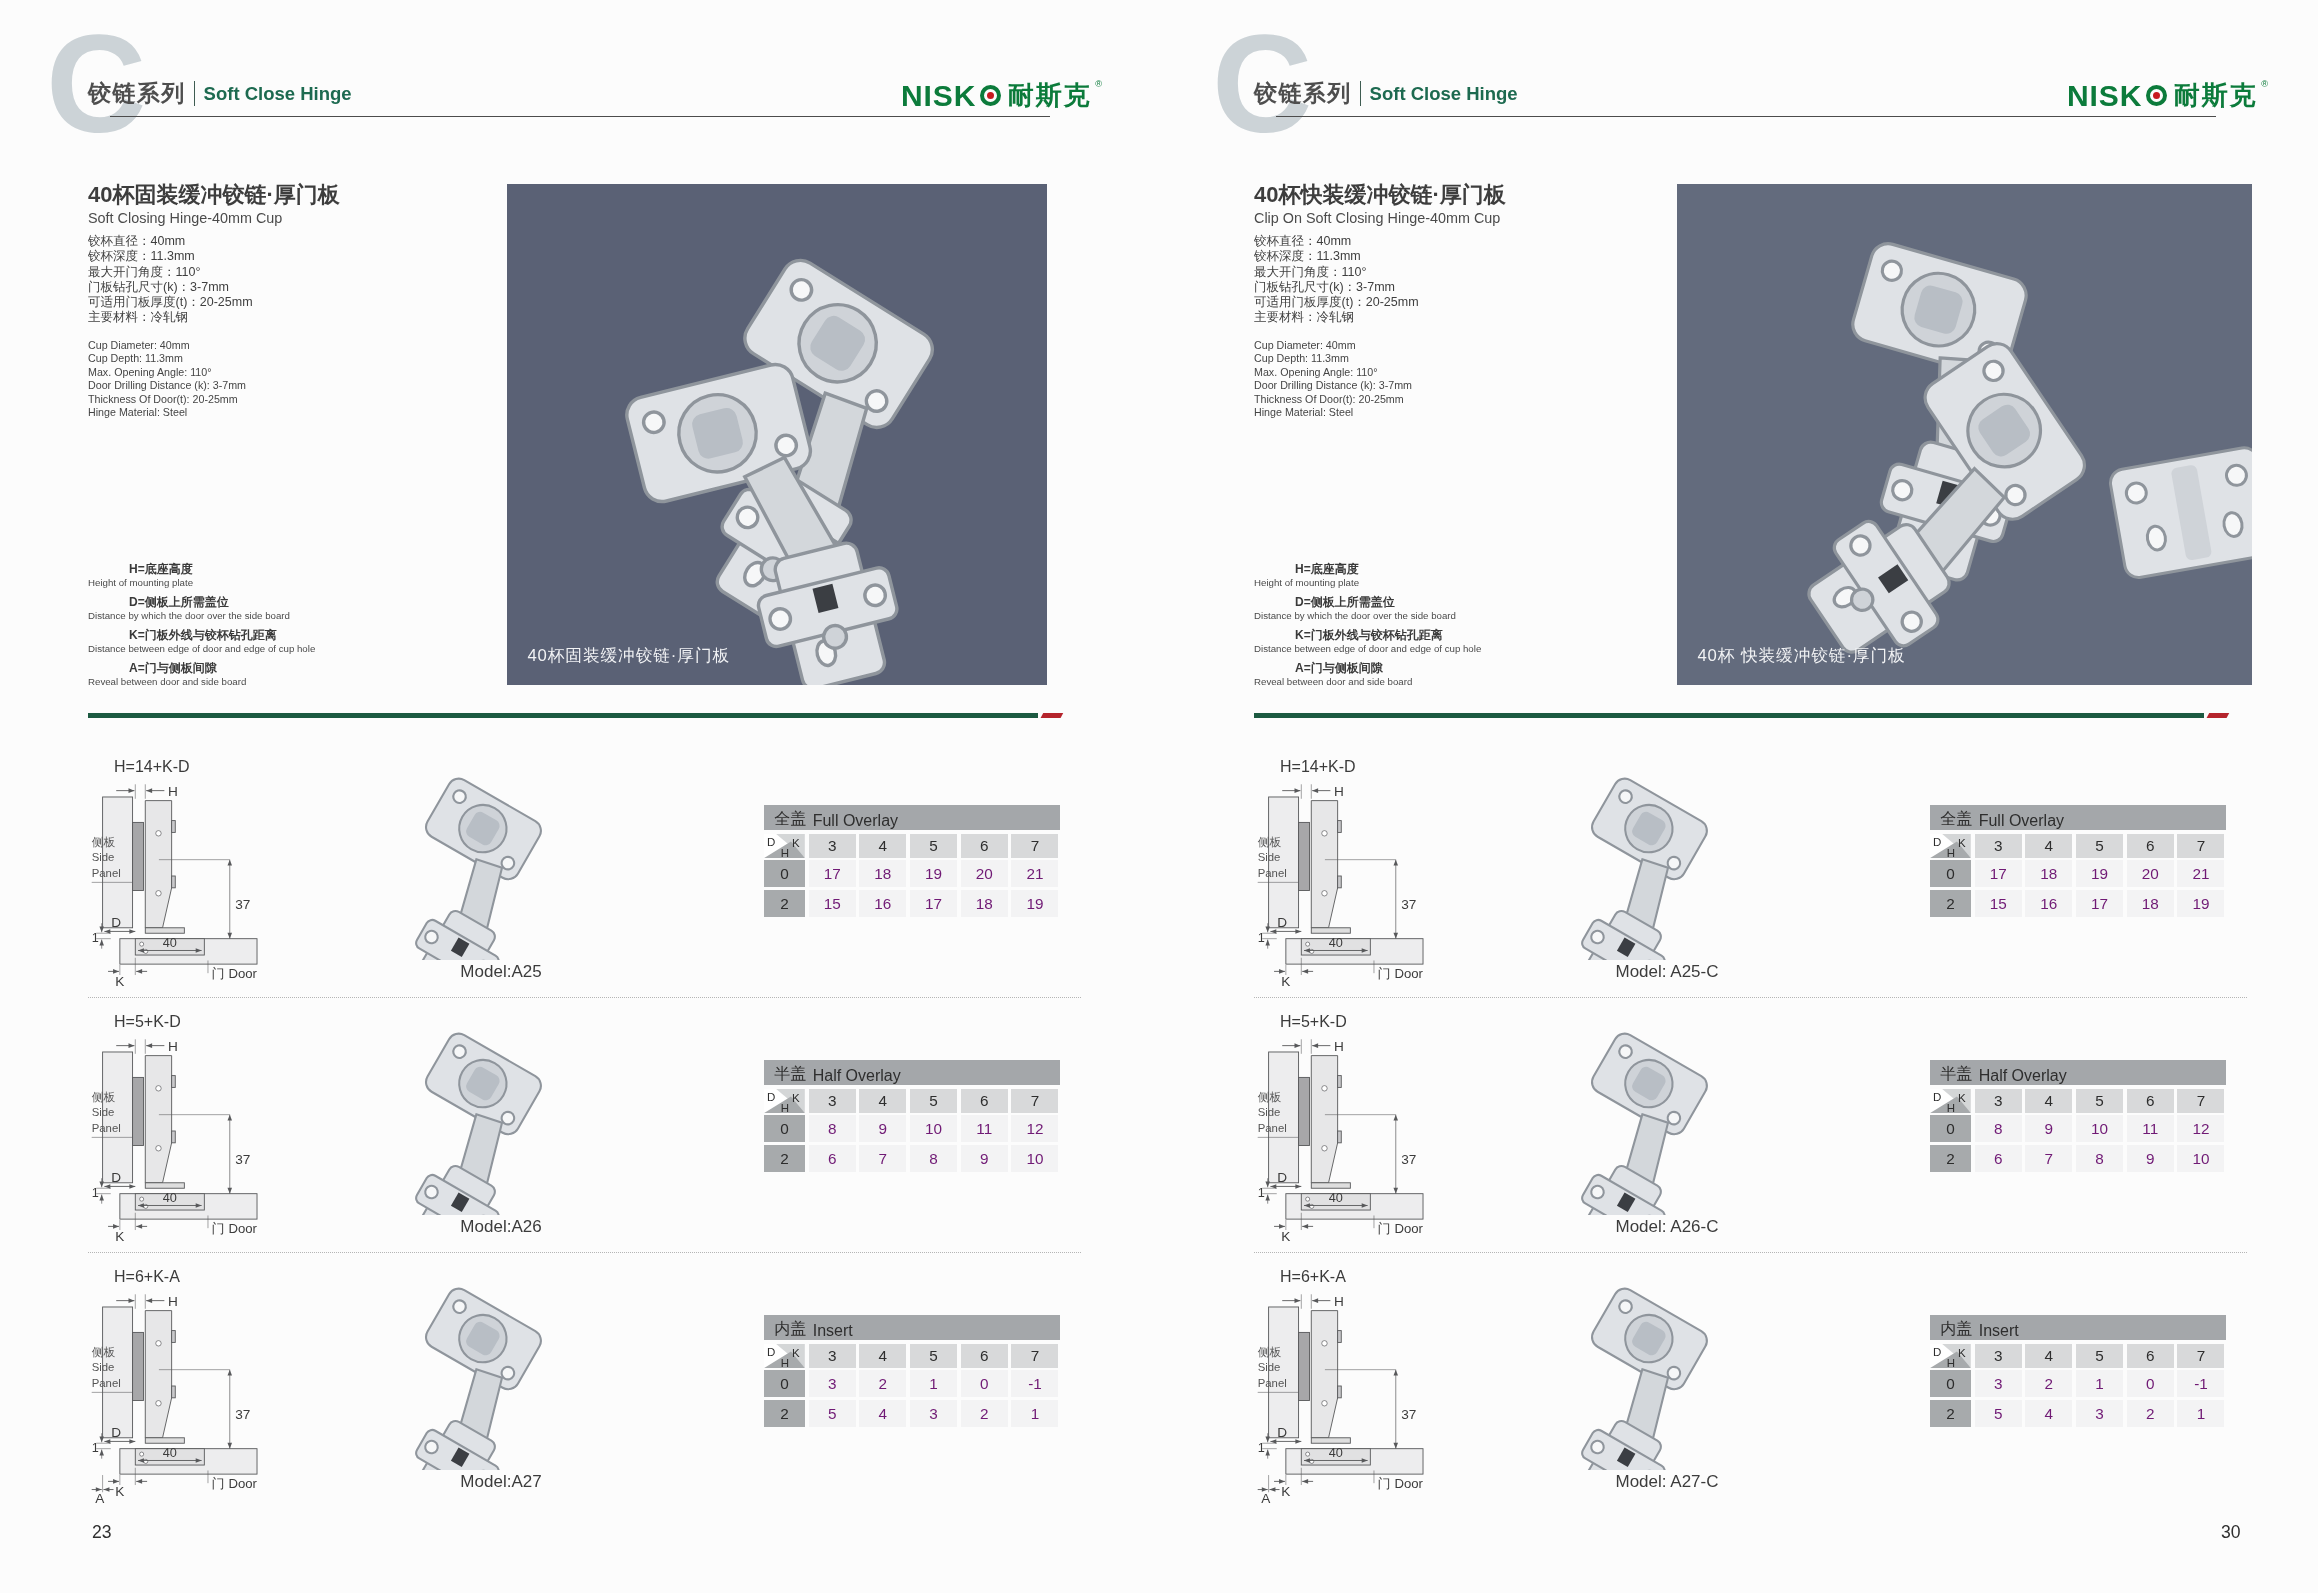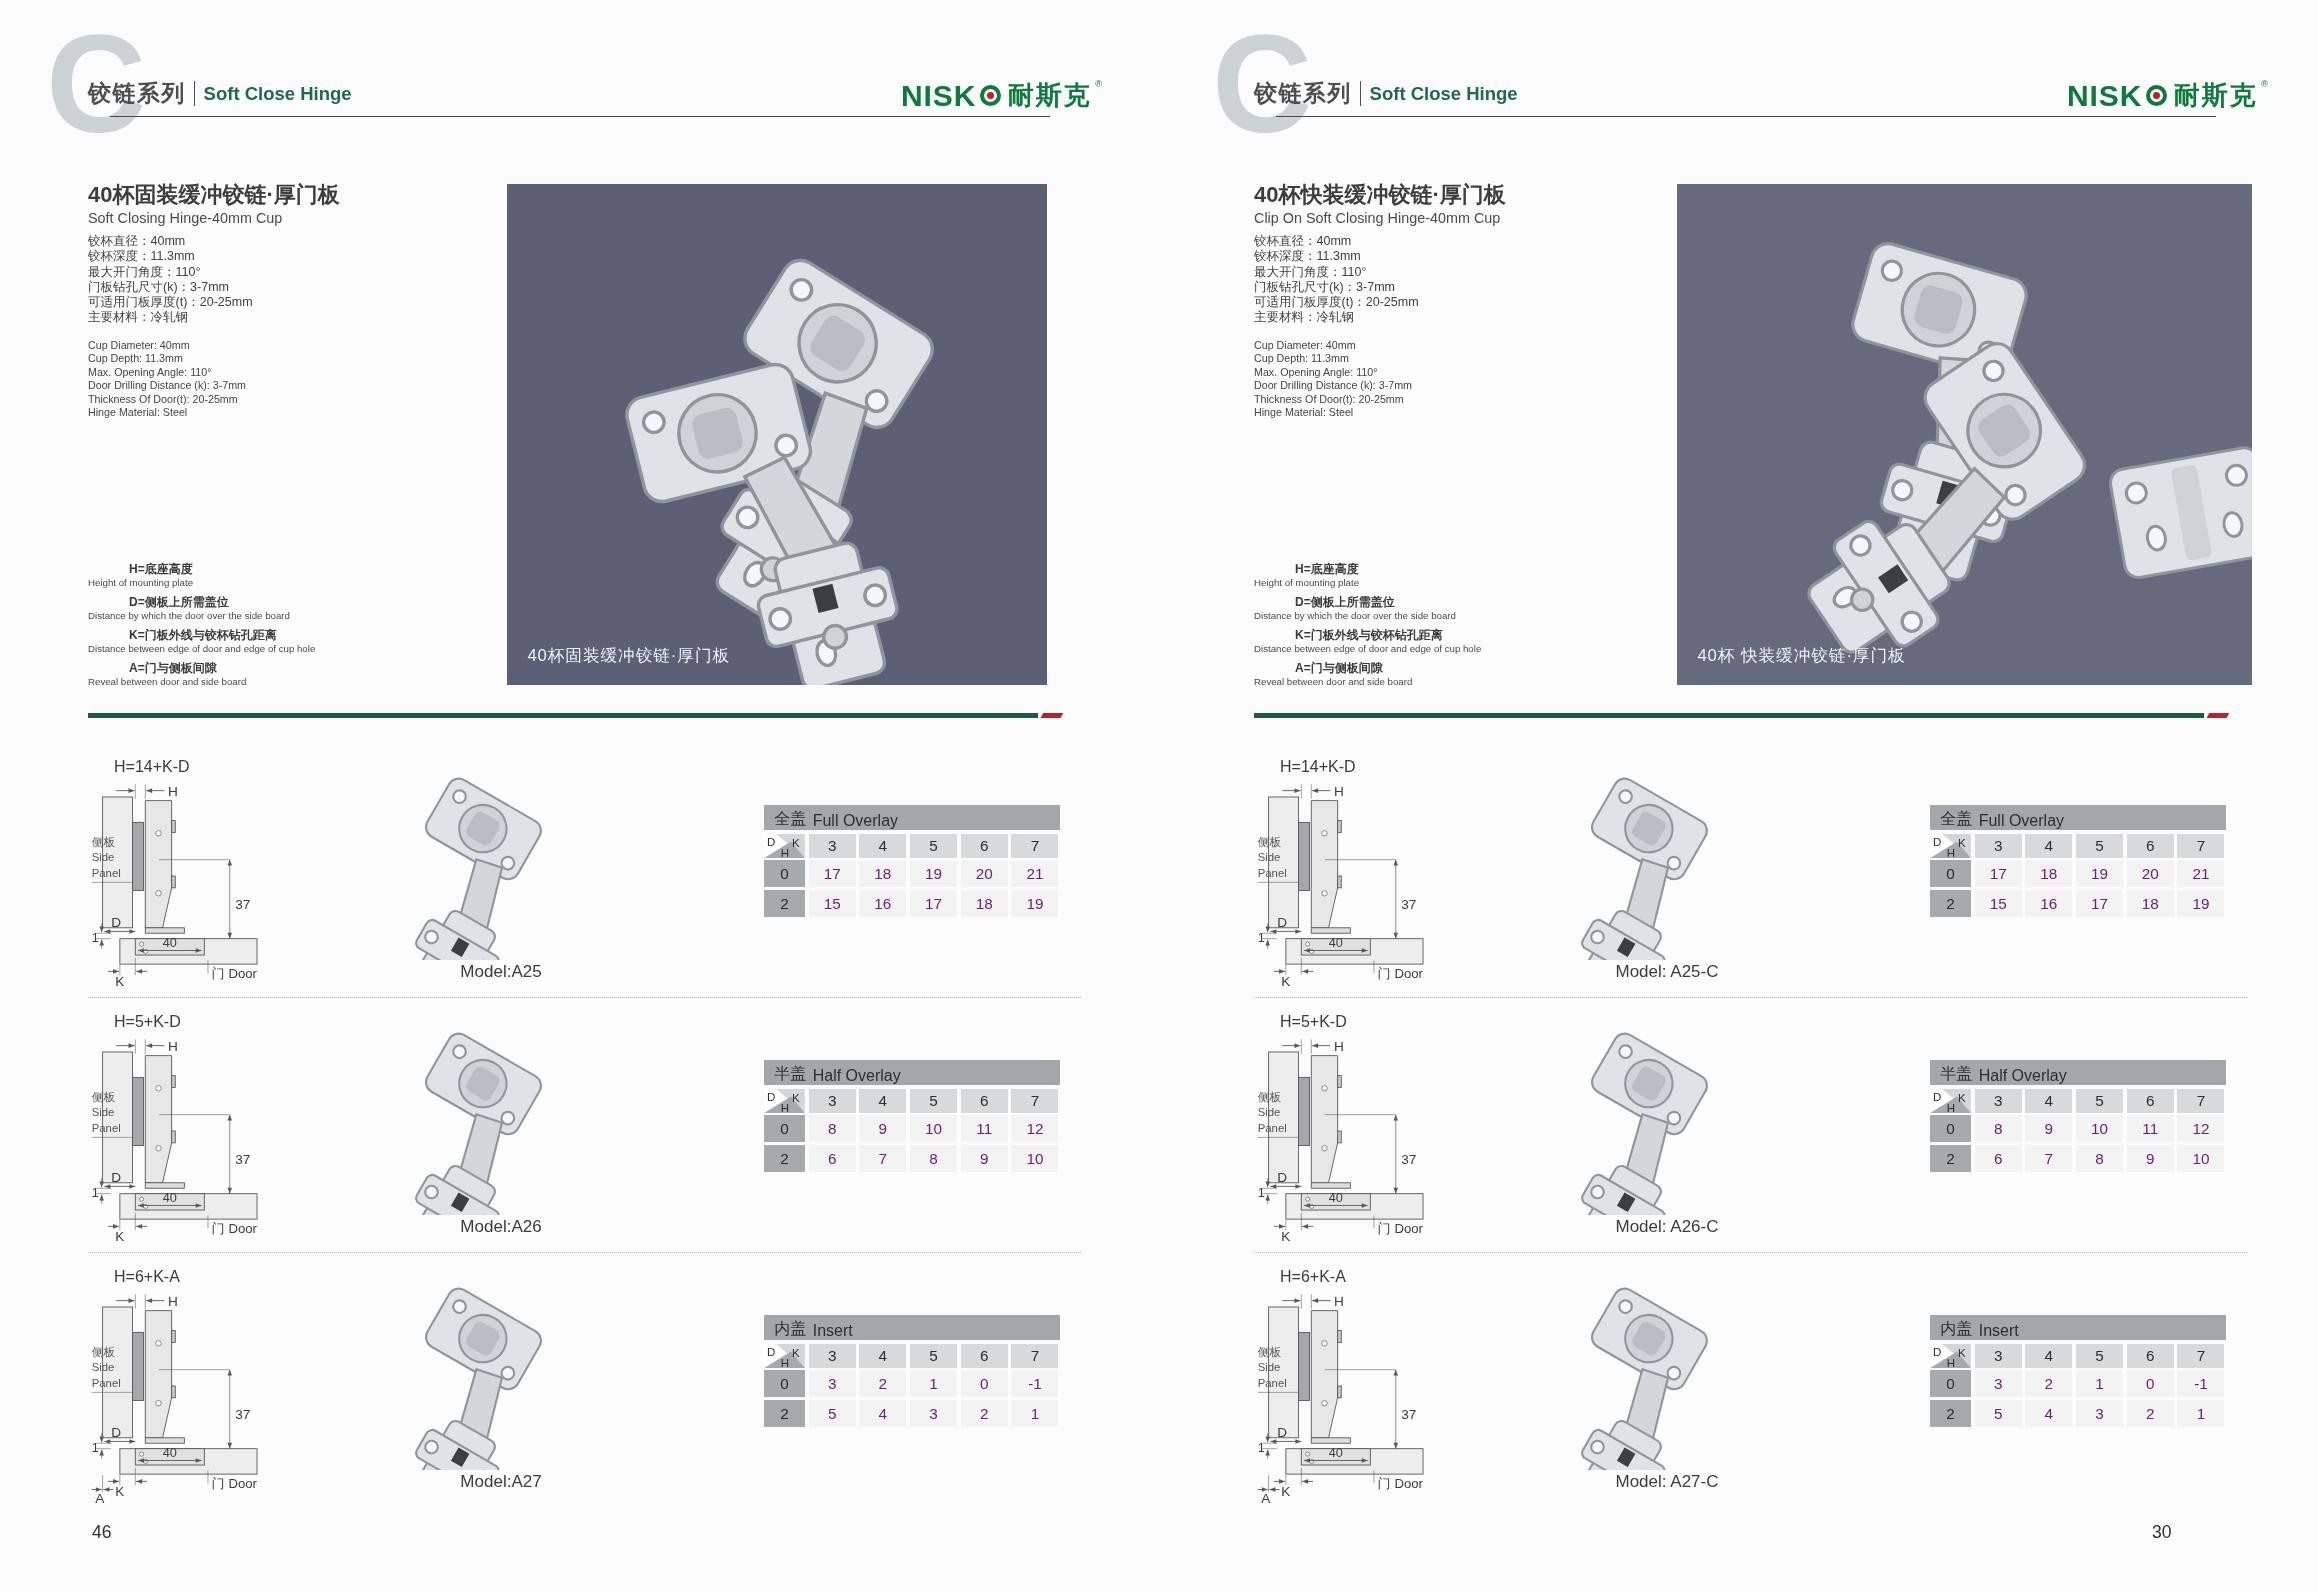--- a/index.html
+++ b/index.html
@@ -73,21 +73,21 @@
   .corner{width:41px;height:24px;position:relative;}
   .kcell{width:47px;height:24px;background:#d8d9da;margin-left:3.7px;display:flex;
     align-items:center;justify-content:center;font-size:15.3px;color:#2e2e2e;}
   .hcell{width:41px;height:27px;background:#a7aaac;display:flex;align-items:center;
     justify-content:center;font-size:15.3px;color:#2c2c2c;}
   .vcell{width:47px;height:27px;background:#f3f3f4;margin-left:3.7px;display:flex;
     align-items:center;justify-content:center;font-size:15.3px;color:#701a75;}
 
   .page-number{position:absolute;top:1522px;font-size:17.6px;color:#2f2f2f;}
   .page--left .page-number{left:92px;}
-  .page--right .page-number{left:986px;}
+  .page--right .page-number{left:1055px;}
 </style>
 </head>
 <body>
 
 <div class="page page--left">
   <div class="big-letter">C</div>
   <div class="series">
     <span class="series-cn">铰链系列</span>
     <span class="series-sep"></span>
     <span class="series-en">Soft Close Hinge</span>
@@ -544,21 +544,21 @@
               <div class="vcell">3</div>
               <div class="vcell">2</div>
               <div class="vcell">1</div>
             </div>
           </div>
     </div>
 
   </div>
     </div>
 
-  <div class="page-number">46</div>
+  <div class="page-number">23</div>
 </div>
 
 <div class="page page--right">
   <div class="big-letter">C</div>
   <div class="series">
     <span class="series-cn">铰链系列</span>
     <span class="series-sep"></span>
     <span class="series-en">Soft Close Hinge</span>
   </div>
   <div class="header-rule"></div>

